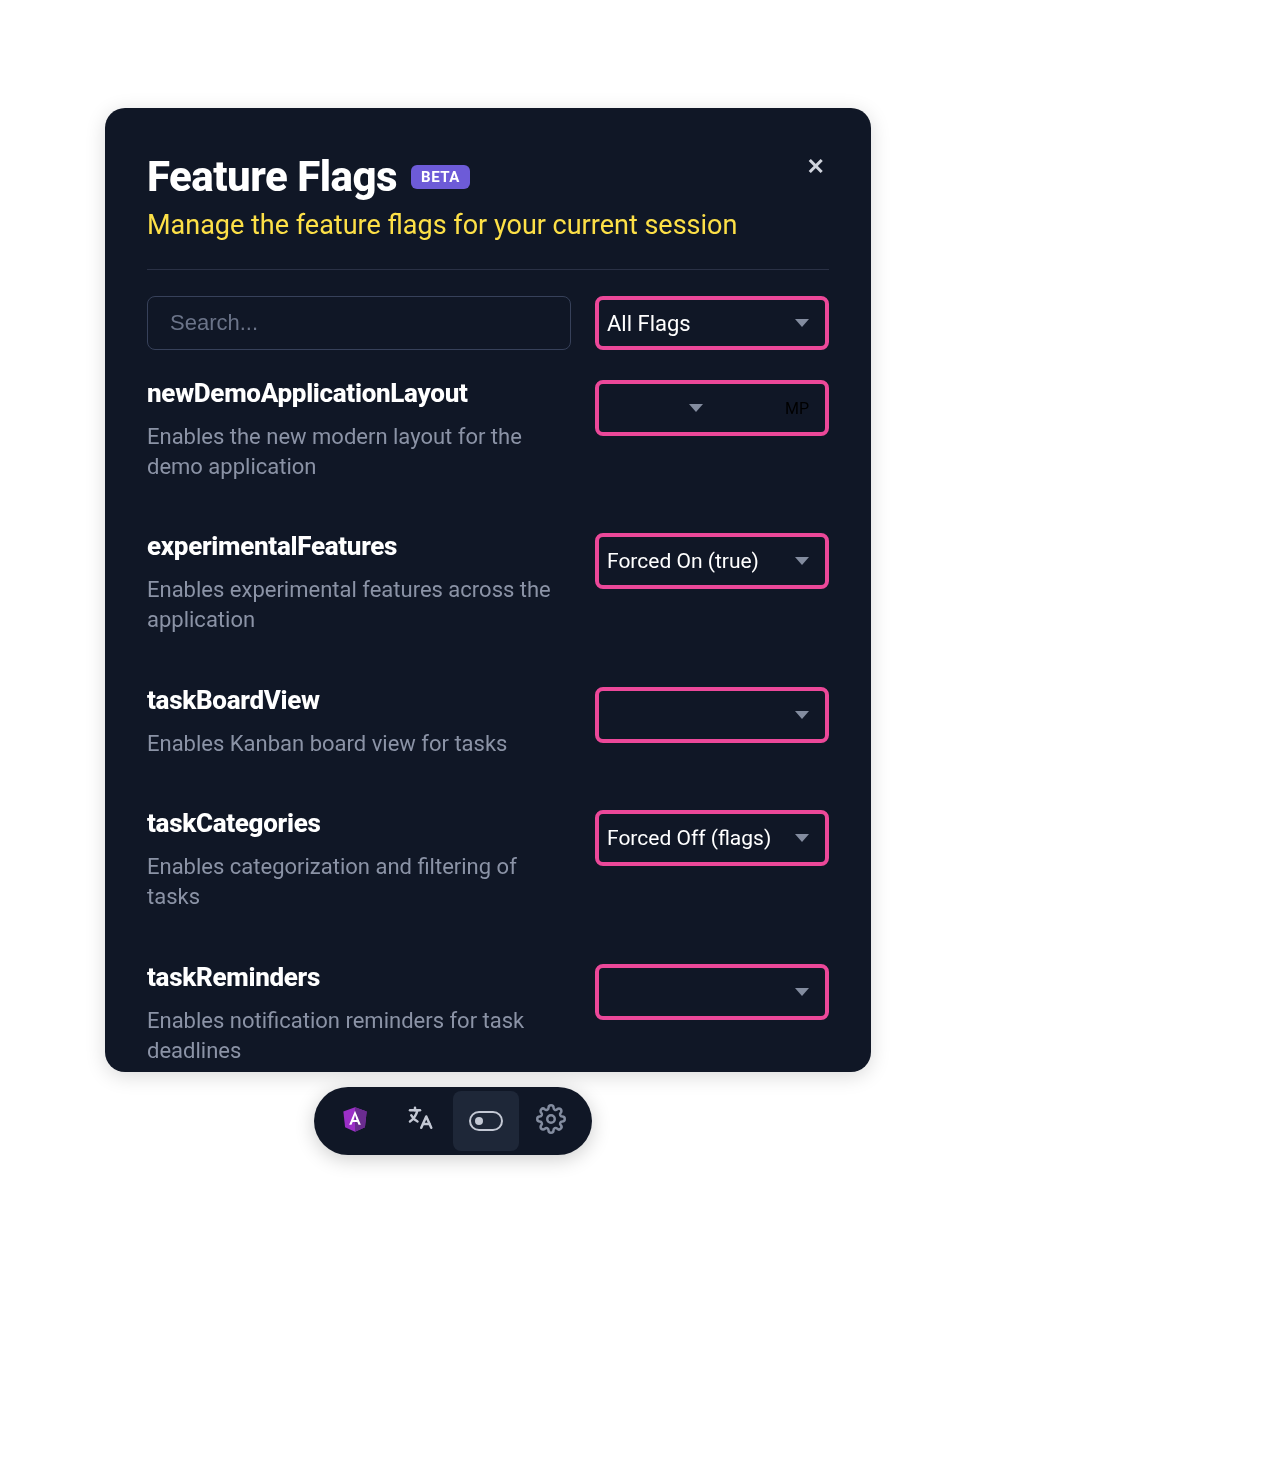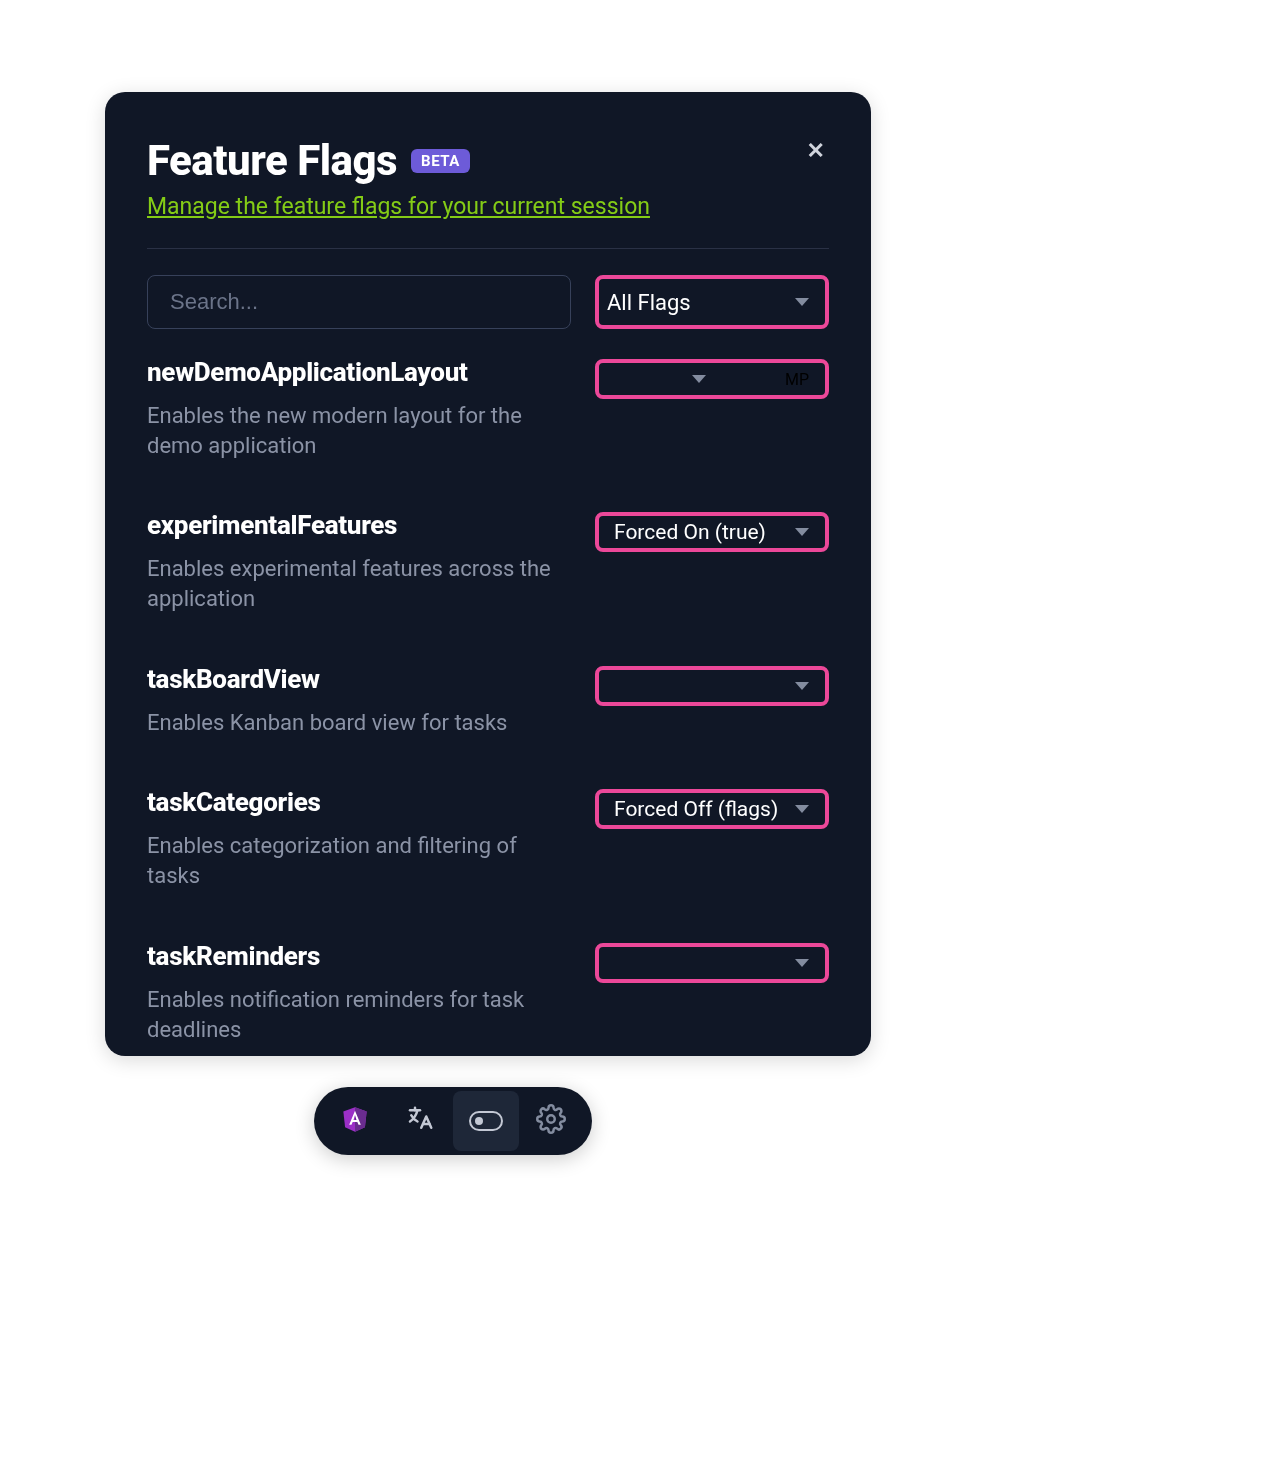--- a/index.html
+++ b/index.html
@@ -10,21 +10,21 @@
   body {
     width: 1274px;
     height: 1476px;
     background: #ffffff;
     font-family: -apple-system, BlinkMacSystemFont, "Segoe UI", Roboto, sans-serif;
     position: relative;
   }
   .panel {
     position: absolute;
     left: 105px;
-    top: 92px;
+    top: 108px;
     width: 766px;
     height: 964px;
     background: #101726;
     border-radius: 20px;
     padding: 44px 42px 0 42px;
     overflow: hidden;
     box-shadow: 0 4px 20px rgba(0,0,0,0.15);
   }
   .header-row {
     display: flex;
@@ -53,25 +53,24 @@
   }
   .close-btn {
     color: #d0d4dd;
     font-size: 22px;
     font-weight: 700;
     cursor: pointer;
     line-height: 1;
     padding: 4px;
   }
   .subtitle {
-    color: #84cc16;
-    font-size: 23px;
+    color: #fde047;
+    font-size: 27px;
     margin-top: 8px;
     font-weight: 400;
-    text-decoration: underline;
   }
   .divider {
     border: none;
     border-top: 1px solid #2a3145;
     margin-top: 28px;
   }
   .controls-row {
     display: flex;
     gap: 24px;
     margin-top: 26px;
@@ -96,30 +95,29 @@
     border: 4px solid #ec4899;
     border-radius: 8px;
     background: transparent;
     display: flex;
     align-items: center;
     justify-content: space-between;
     padding: 0 16px 0 8px;
     cursor: pointer;
   }
   .select-box.small {
-    height: 40px;
+    height: 56px;
     width: 234px;
   }
   .select-value {
     color: #ffffff;
     font-size: 22px;
   }
   .select-value.small {
     font-size: 21px;
-    margin-left: 7px;
   }
   .caret {
     width: 0;
     height: 0;
     border-left: 7px solid transparent;
     border-right: 7px solid transparent;
     border-top: 8px solid #838c9f;
   }
   .flag-list {
     margin-top: 28px;

